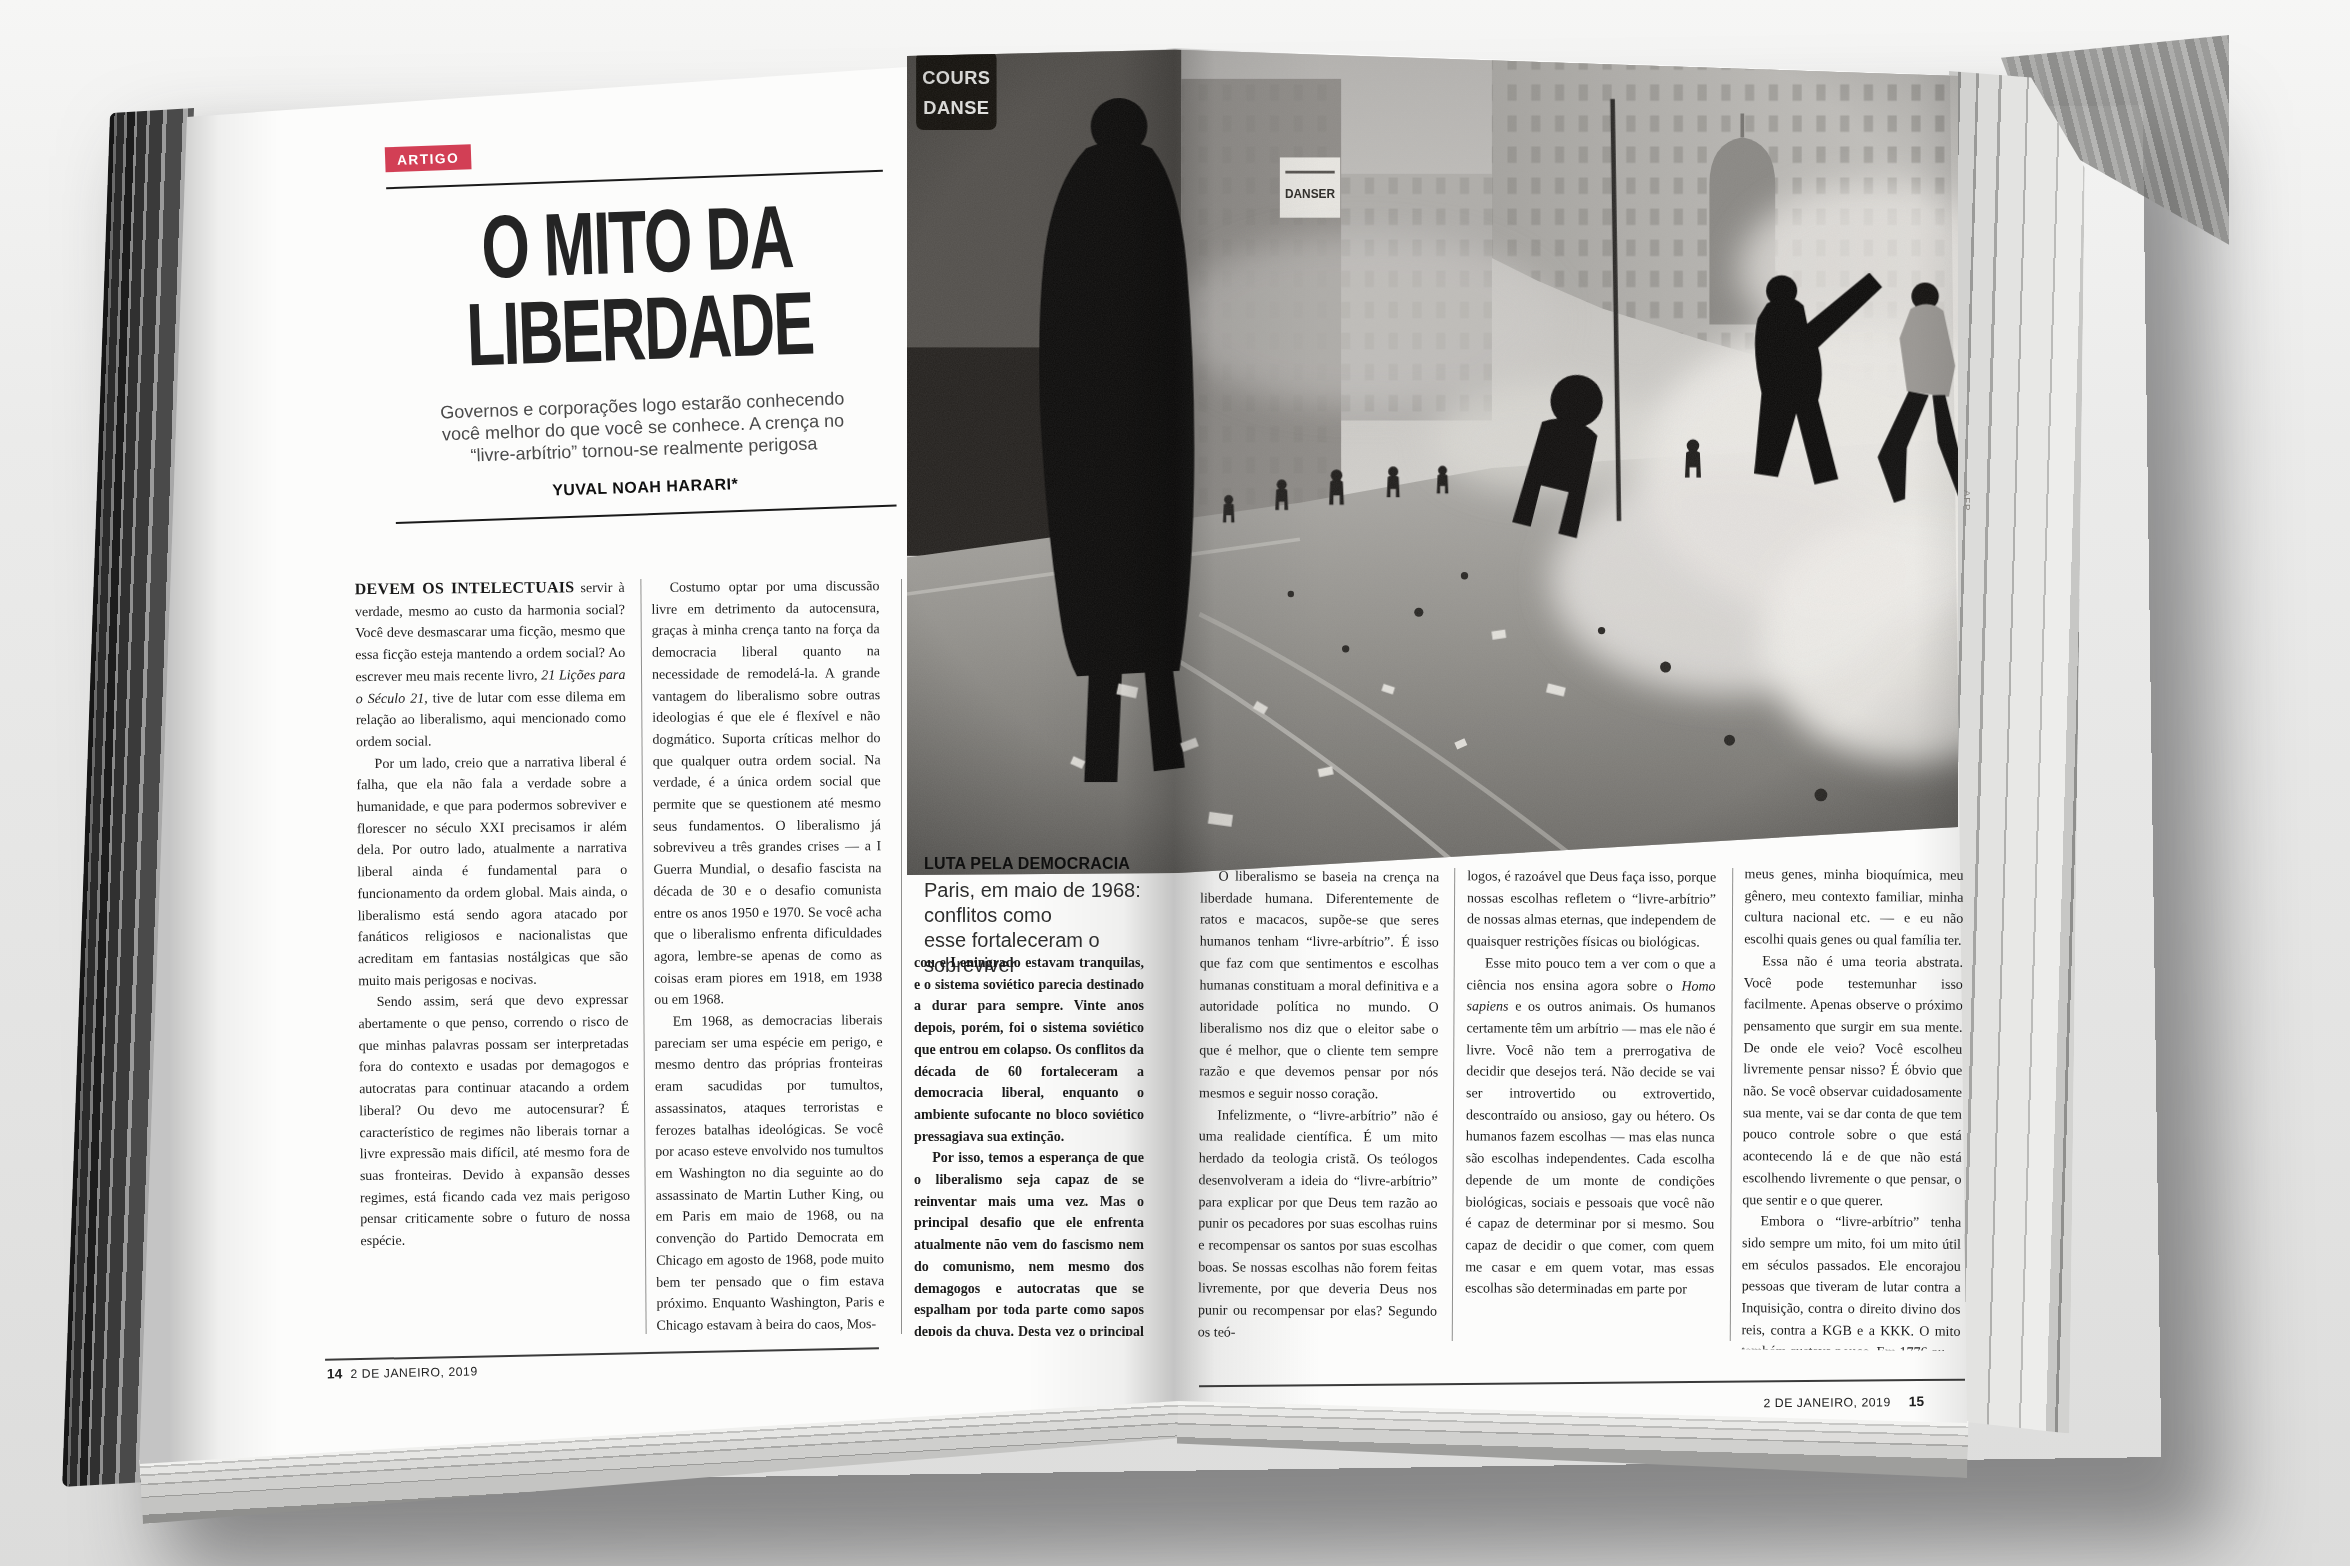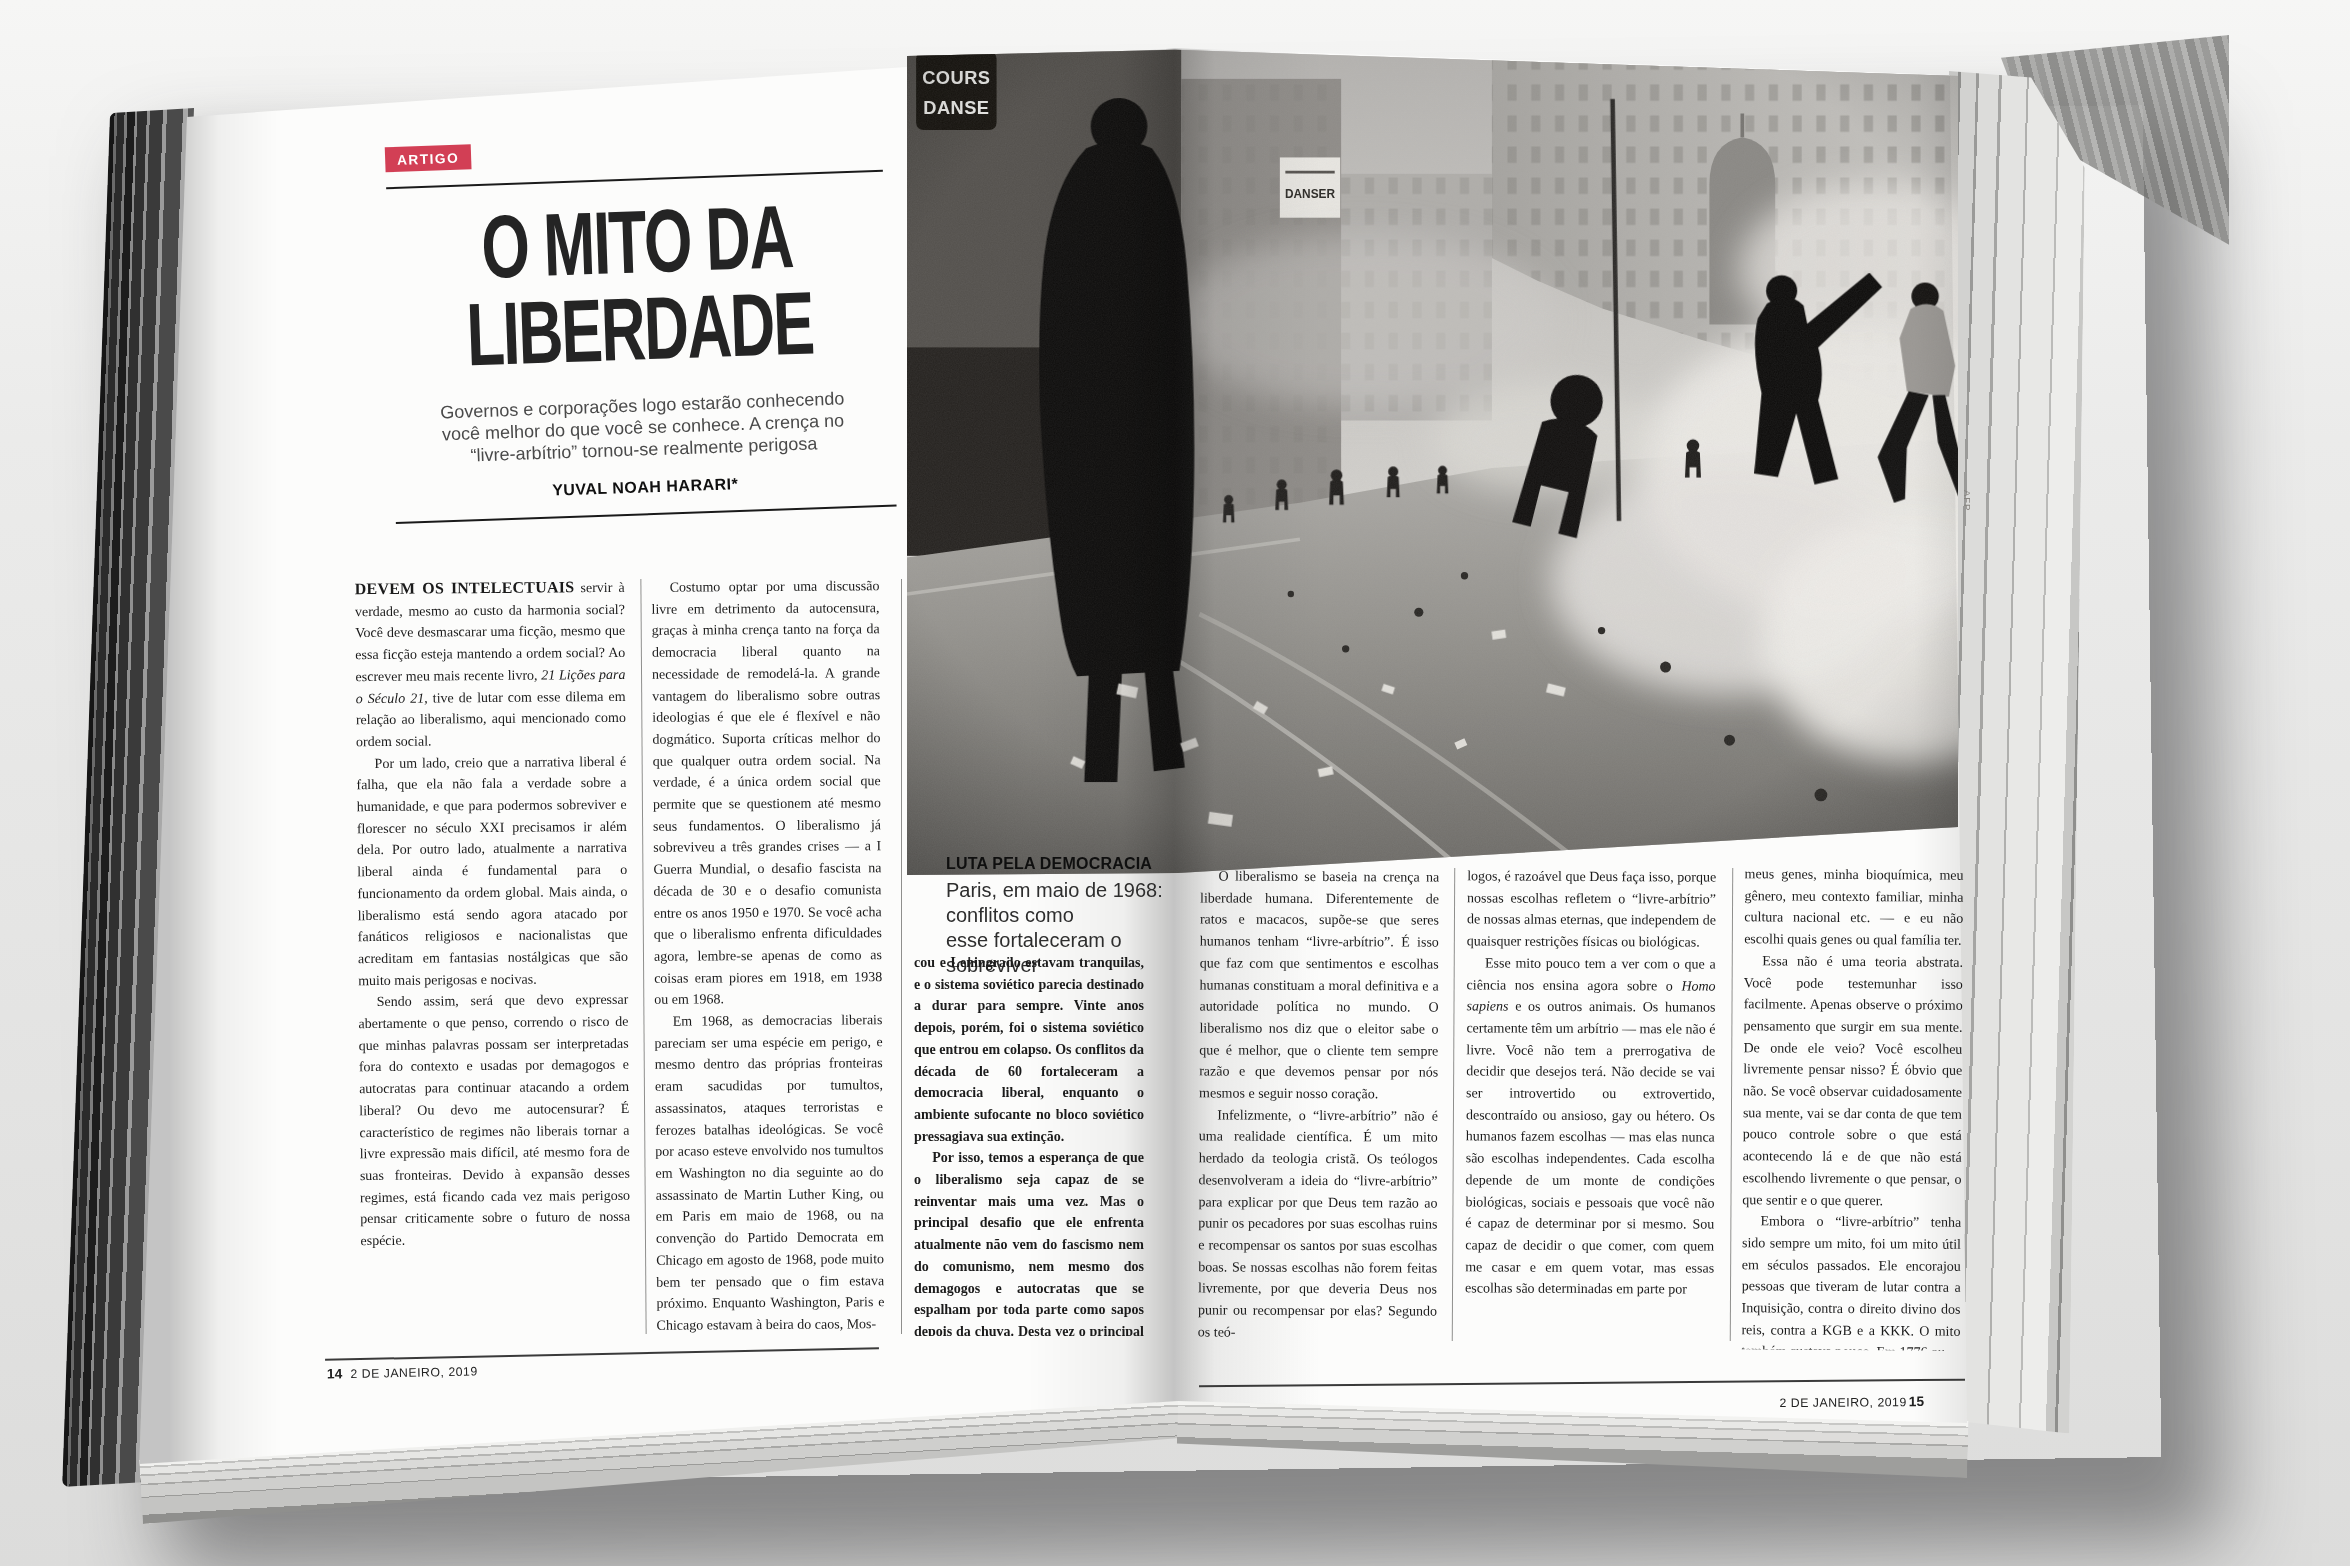--- a/index.html
+++ b/index.html
@@ -68,34 +68,34 @@
   #col3{left:914px;top:952px;width:230px;height:384px;font-weight:bold;}
   #col4{left:1199px;top:866px;width:239px;height:482px;transform:rotate(0.3deg);}
   #col5{left:1466px;top:866px;width:249px;height:482px;transform:rotate(0.3deg);}
   #col6{left:1743px;top:864px;width:219px;height:486px;transform:rotate(0.4deg);}
   .vrule{position:absolute;width:0.9px;background:#8f8f8d;z-index:6;}
   #vr1{left:643px;top:579px;height:755px;transform:rotate(-0.4deg);}
   #vr2{left:901px;top:579px;height:755px;}
   #vr3{left:1453px;top:868px;height:473px;transform:rotate(0.3deg);}
   #vr4{left:1731px;top:868px;height:473px;transform:rotate(0.3deg);}
   
-  .caption{position:absolute;left:946px;top:855px;width:236px;z-index:6;}
+  .caption{position:absolute;left:924px;top:855px;width:236px;z-index:6;}
   .caption-title{font-size:16px;font-weight:bold;color:#0f0f0f;letter-spacing:0.2px;}
   .caption-line{font-size:20px;line-height:25px;color:#2e2e2e;}
   .caption-line.first{margin-top:4.6px;}
   
   .footer-rule{position:absolute;height:1.8px;background:#3a3a3a;z-index:6;}
   #frule-left{left:325px;top:1353px;width:554px;transform:rotate(-1.2deg);}
   #frule-right{left:1199px;top:1382px;width:766px;transform:rotate(-0.5deg);}
   .footer-text{position:absolute;z-index:6;font-size:12.3px;color:#222;letter-spacing:0.5px;}
   #footer-left{left:327px;top:1365px;transform:rotate(-1.2deg);}
   #footer-right{left:1654px;top:1395px;width:270px;text-align:right;transform:rotate(-0.4deg);}
   .pagenum{font-weight:bold;font-size:13.7px;letter-spacing:0;}
   #footer-left .pagenum{margin-right:8.2px;}
-  #footer-right .pagenum{margin-left:2px;}
+  #footer-right .pagenum{margin-left:18px;}
 </style>
 </head>
 <body>
 
 <div class="mag">
   <div class="mag-shadow"></div>
   <div class="stack-left"></div>
   <div class="corner-tr"></div>
   <div class="stack-right"></div>
   <div class="stack-bottom-left"></div>

